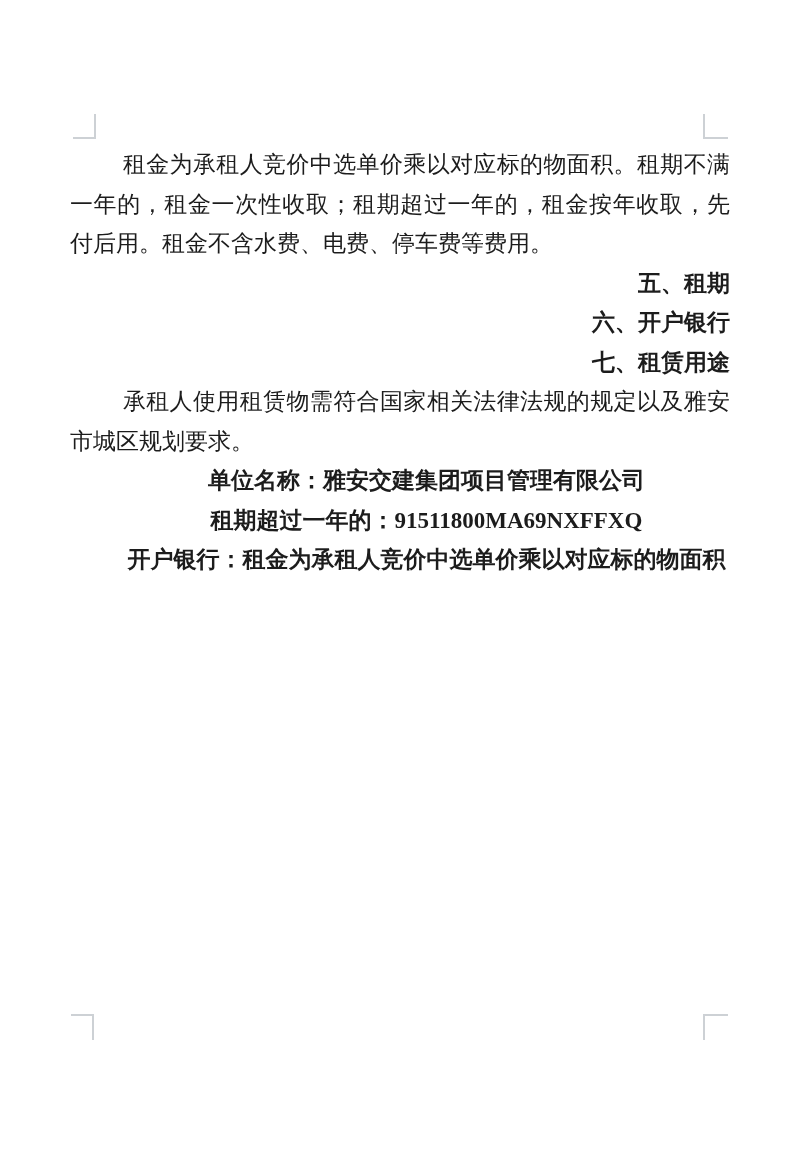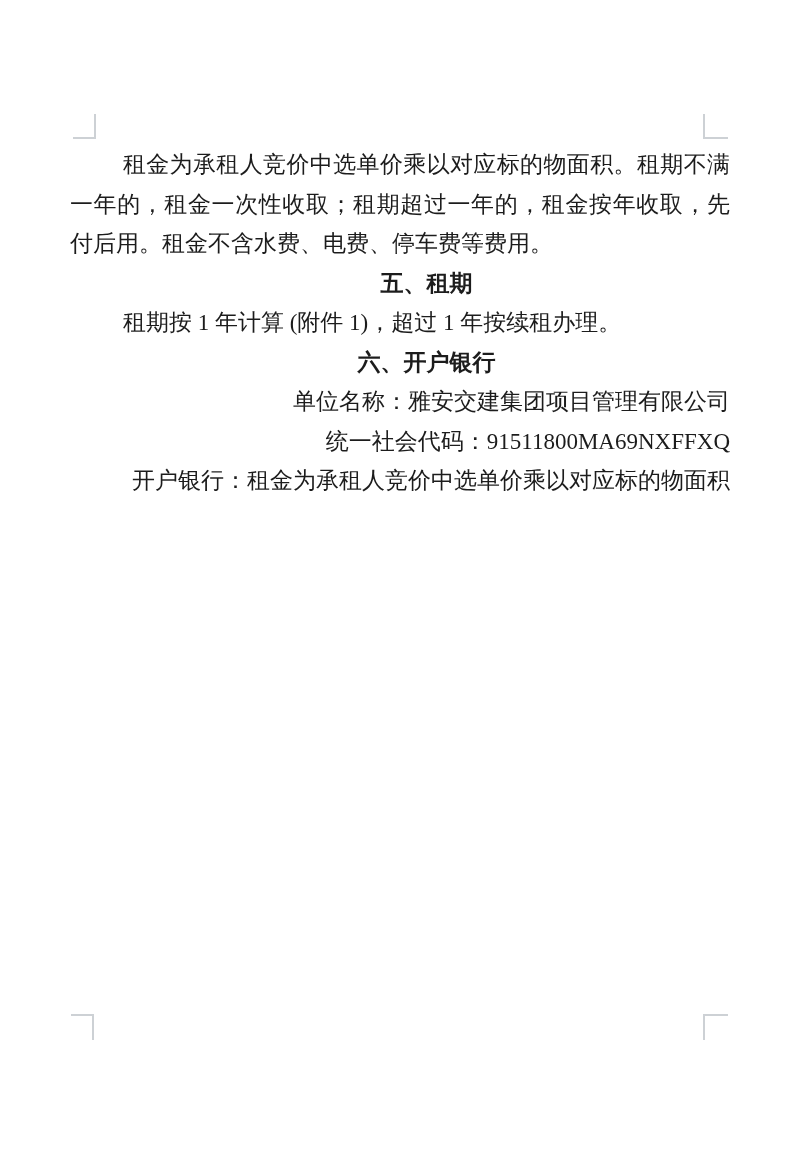--- a/index.html
+++ b/index.html
@@ -59,41 +59,42 @@
   }
   .para {
     text-align: justify;
     text-justify: inter-ideograph;
     text-indent: 2.3em;
     font-weight: normal;
   }
   .heading {
     font-weight: bold;
     text-indent: 2.3em;
-    text-align: center;
+    text-align: right;
   }
   .info-line {
-    font-weight: normal;
+    font-weight: bold;
     text-indent: 2.3em;
-    text-align: right;
+    text-align: center;
   }
 </style>
 </head>
 <body>
 
 <div class="page">
 
   <div class="crop crop-tl"></div>
   <div class="crop crop-tr"></div>
   <div class="crop crop-bl"></div>
   <div class="crop crop-br"></div>
 
   <div class="text-block">
     <p class="para">租金为承租人竞价中选单价乘以对应标的物面积。租期不满一年的，租金一次性收取；租期超过一年的，租金按年收取，先付后用。租金不含水费、电费、停车费等费用。</p>
     <h3 class="heading">五、租期</h3>
-    <p class="para">租期按 1 年计算 (附件 1)，超过 1 年按续租办理。</p>
     <h3 class="heading">六、开户银行</h3>
+    <h3 class="heading">七、租赁用途</h3>
+    <p class="para">承租人使用租赁物需符合国家相关法律法规的规定以及雅安市城区规划要求。</p>
     <p class="info-line">单位名称：雅安交建集团项目管理有限公司</p>
-    <p class="info-line">统一社会代码：91511800MA69NXFFXQ</p>
+    <p class="info-line">租期超过一年的：91511800MA69NXFFXQ</p>
     <p class="info-line">开户银行：租金为承租人竞价中选单价乘以对应标的物面积</p>
   </div>
 
 </div>
 
 </body></html>

